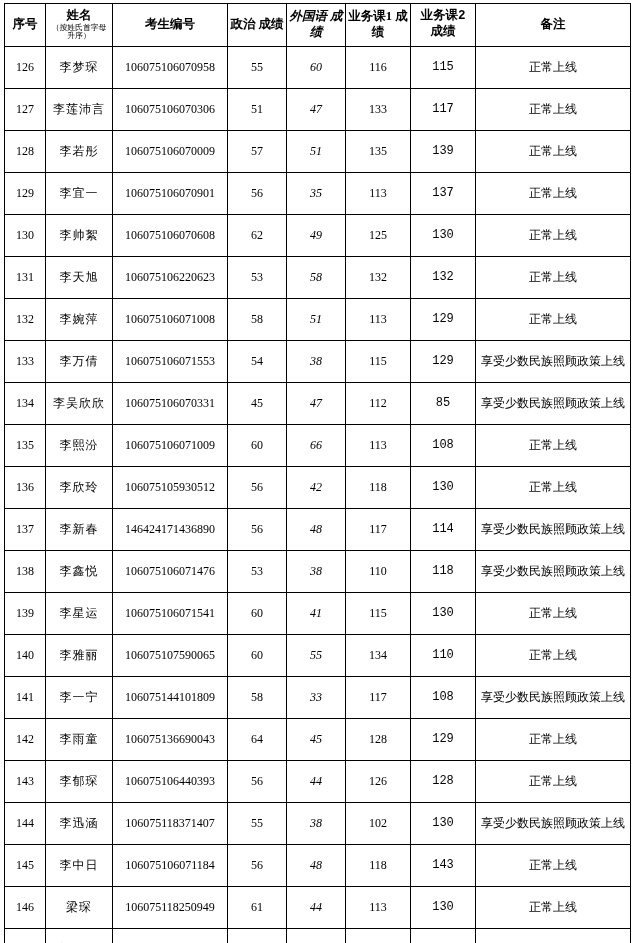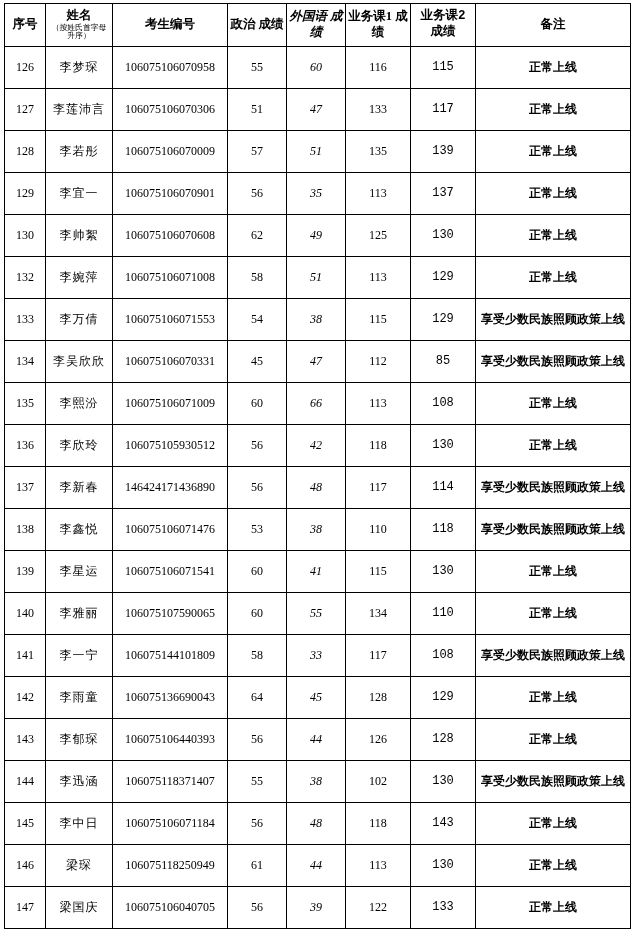--- a/index.html
+++ b/index.html
@@ -54,21 +54,21 @@
   .c-name  { width: 64px; }
   .c-id    { width: 112px; }
   .c-pol   { width: 56px; }
   .c-for   { width: 56px; font-style: italic; }
   .c-maj1  { width: 62px; margin-top: 39px; }
   .c-maj2  { width: 62px; font-family: Liberation Mono, monospace; }
   .c-note  { width: auto; }
 
   td.name-cell { letter-spacing: 1px; }
   td.id-cell   { letter-spacing: 0px; font-size: 11.5px; }
-  td.note-cell { font-size: 12px; line-height: 1.3; padding: 2px 4px; font-weight: bold; }
+  td.note-cell { font-size: 12px; line-height: 1.3; padding: 2px 4px; }
 </style>
 </head>
 <body>
 
 <div class="sheet">
   <table class="score-table">
     <thead>
       <tr>
         <th class="c-seq">
           <span>序号</span>
@@ -146,20 +146,30 @@
           <td class="c-seq">130</td>
           <td class="c-name name-cell">李帅絮</td>
           <td class="c-id id-cell">106075106070608</td>
           <td class="c-pol">62</td>
           <td class="c-for">49</td>
           <td class="c-maj1">125</td>
           <td class="c-maj2">130</td>
           <td class="c-note note-cell">正常上线</td>
         </tr>
         <tr>
+          <td class="c-seq">131</td>
+          <td class="c-name name-cell">李天旭</td>
+          <td class="c-id id-cell">106075106220623</td>
+          <td class="c-pol">53</td>
+          <td class="c-for">58</td>
+          <td class="c-maj1">132</td>
+          <td class="c-maj2">132</td>
+          <td class="c-note note-cell">正常上线</td>
+        </tr>
+        <tr>
           <td class="c-seq">132</td>
           <td class="c-name name-cell">李婉萍</td>
           <td class="c-id id-cell">106075106071008</td>
           <td class="c-pol">58</td>
           <td class="c-for">51</td>
           <td class="c-maj1">113</td>
           <td class="c-maj2">129</td>
           <td class="c-note note-cell">正常上线</td>
         </tr>
         <tr>

